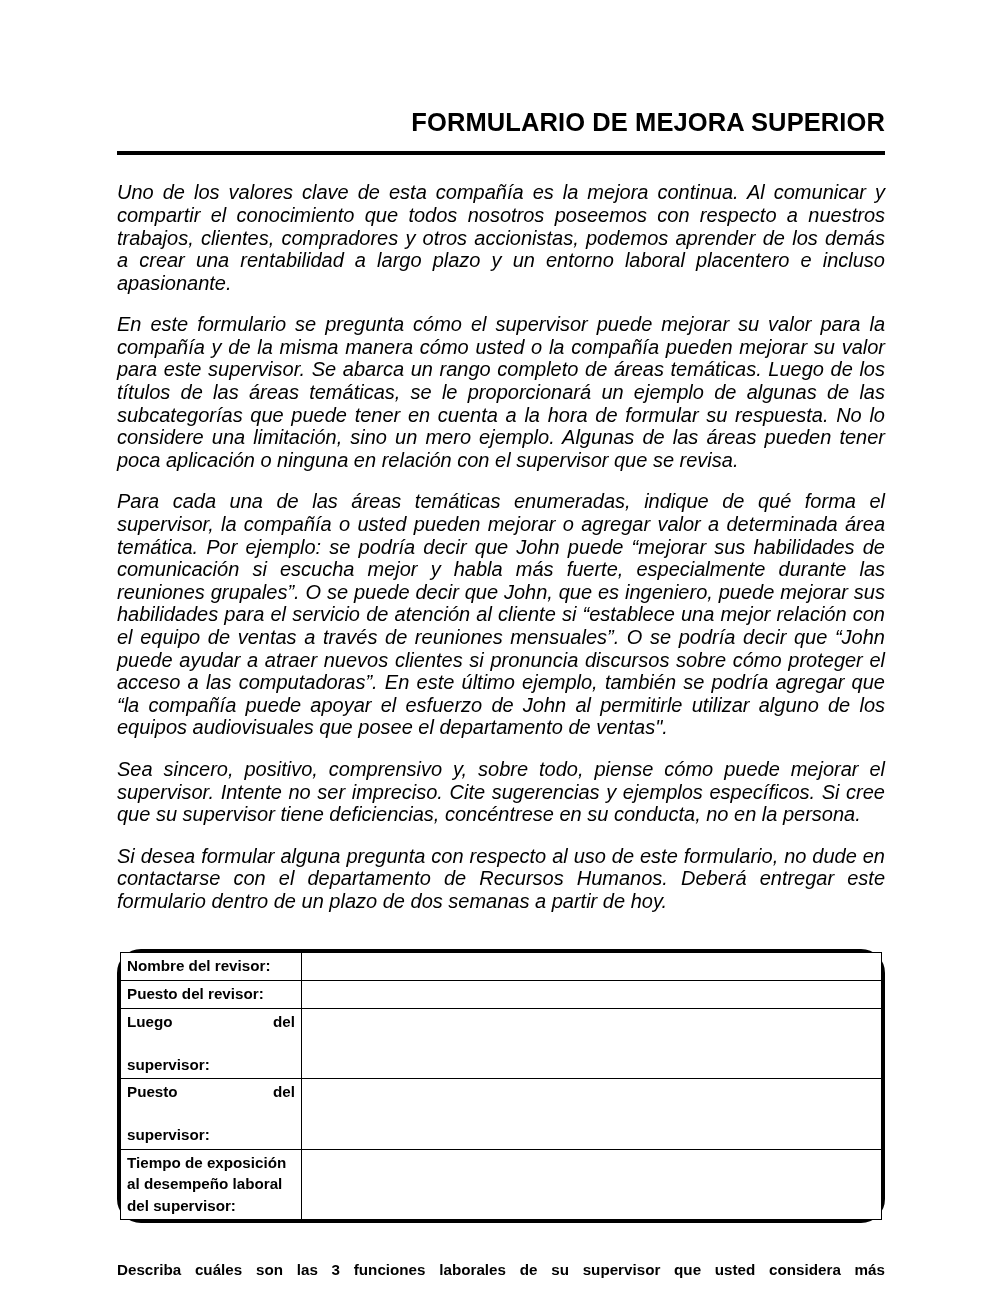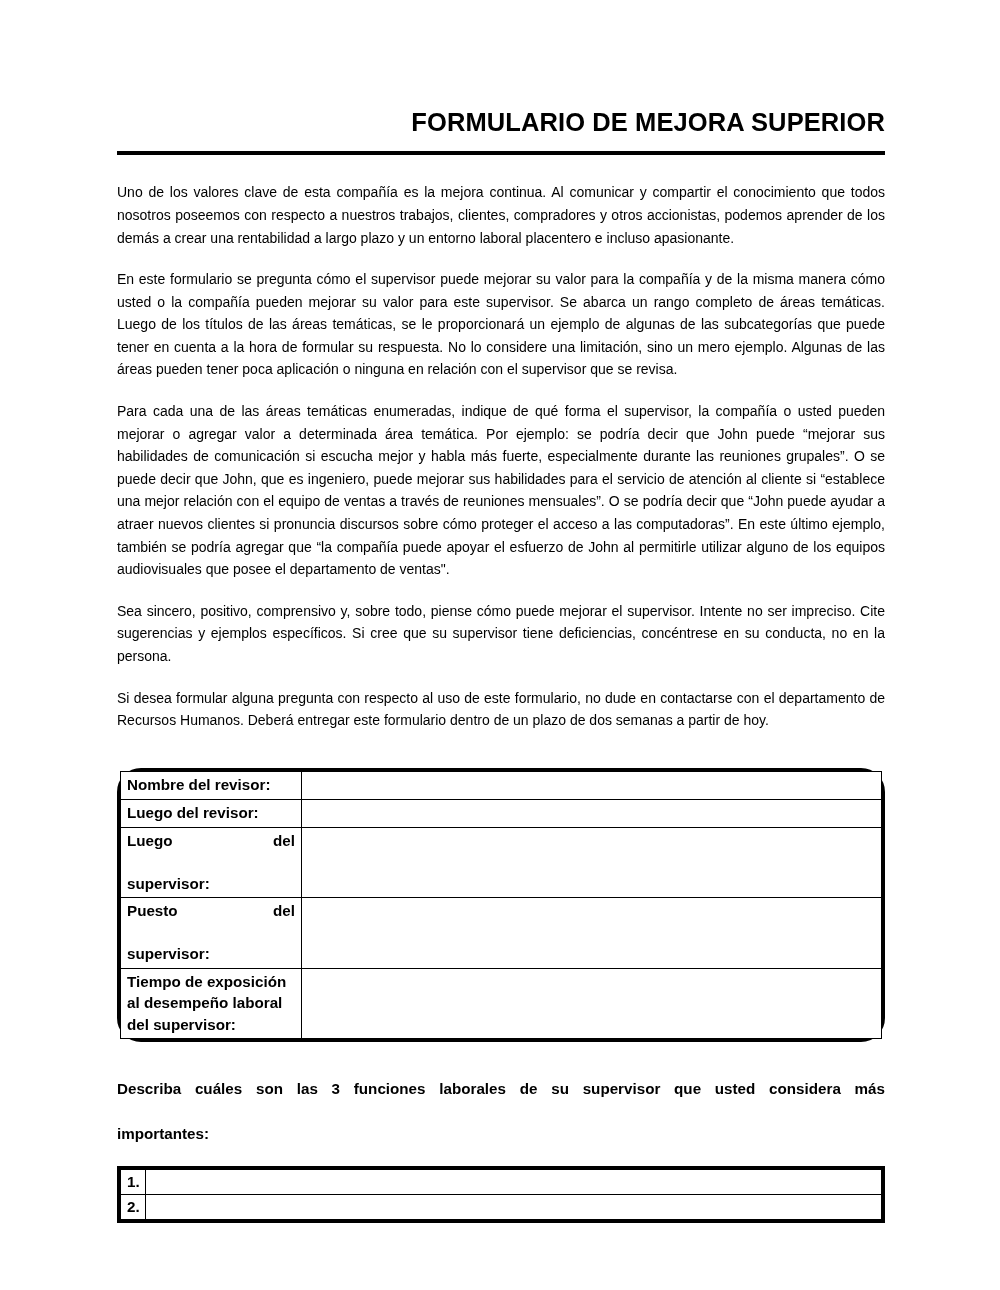--- a/index.html
+++ b/index.html
@@ -45,24 +45,25 @@
     background: #000000;
     width: 100%;
   }
 
   
   .body-block {
     margin-top: 26px;
   }
   p.para {
     margin: 0 0 19px 0;
-    font-size: 14px;
+    font-size: 20px;
     line-height: 22.6px;
     text-align: justify;
     text-justify: inter-word;
+    font-style: italic;
   }
   p.para:last-child {
     margin-bottom: 6px;
   }
 
   
   .table-wrap {
     border: 3px solid #000000;
     margin-top: 0;
     background: #ffffff;
@@ -182,21 +183,21 @@
         <colgroup>
           <col style="width:181px">
           <col>
         </colgroup>
         <tbody>
           <tr class="single-row">
             <td class="label-cell">Nombre del revisor:</td>
             <td class="value-cell"></td>
           </tr>
           <tr class="single-row">
-            <td class="label-cell">Luego del revisor:</td>
+            <td class="label-cell">Puesto del revisor:</td>
             <td class="value-cell"></td>
           </tr>
           <tr class="tall-row">
             <td class="label-justify">
               <span class="jline"><span>Luego</span> <span>del</span></span>
               <span>supervisor:</span>
             </td>
             <td class="value-cell"></td>
           </tr>
           <tr class="tall-row">

